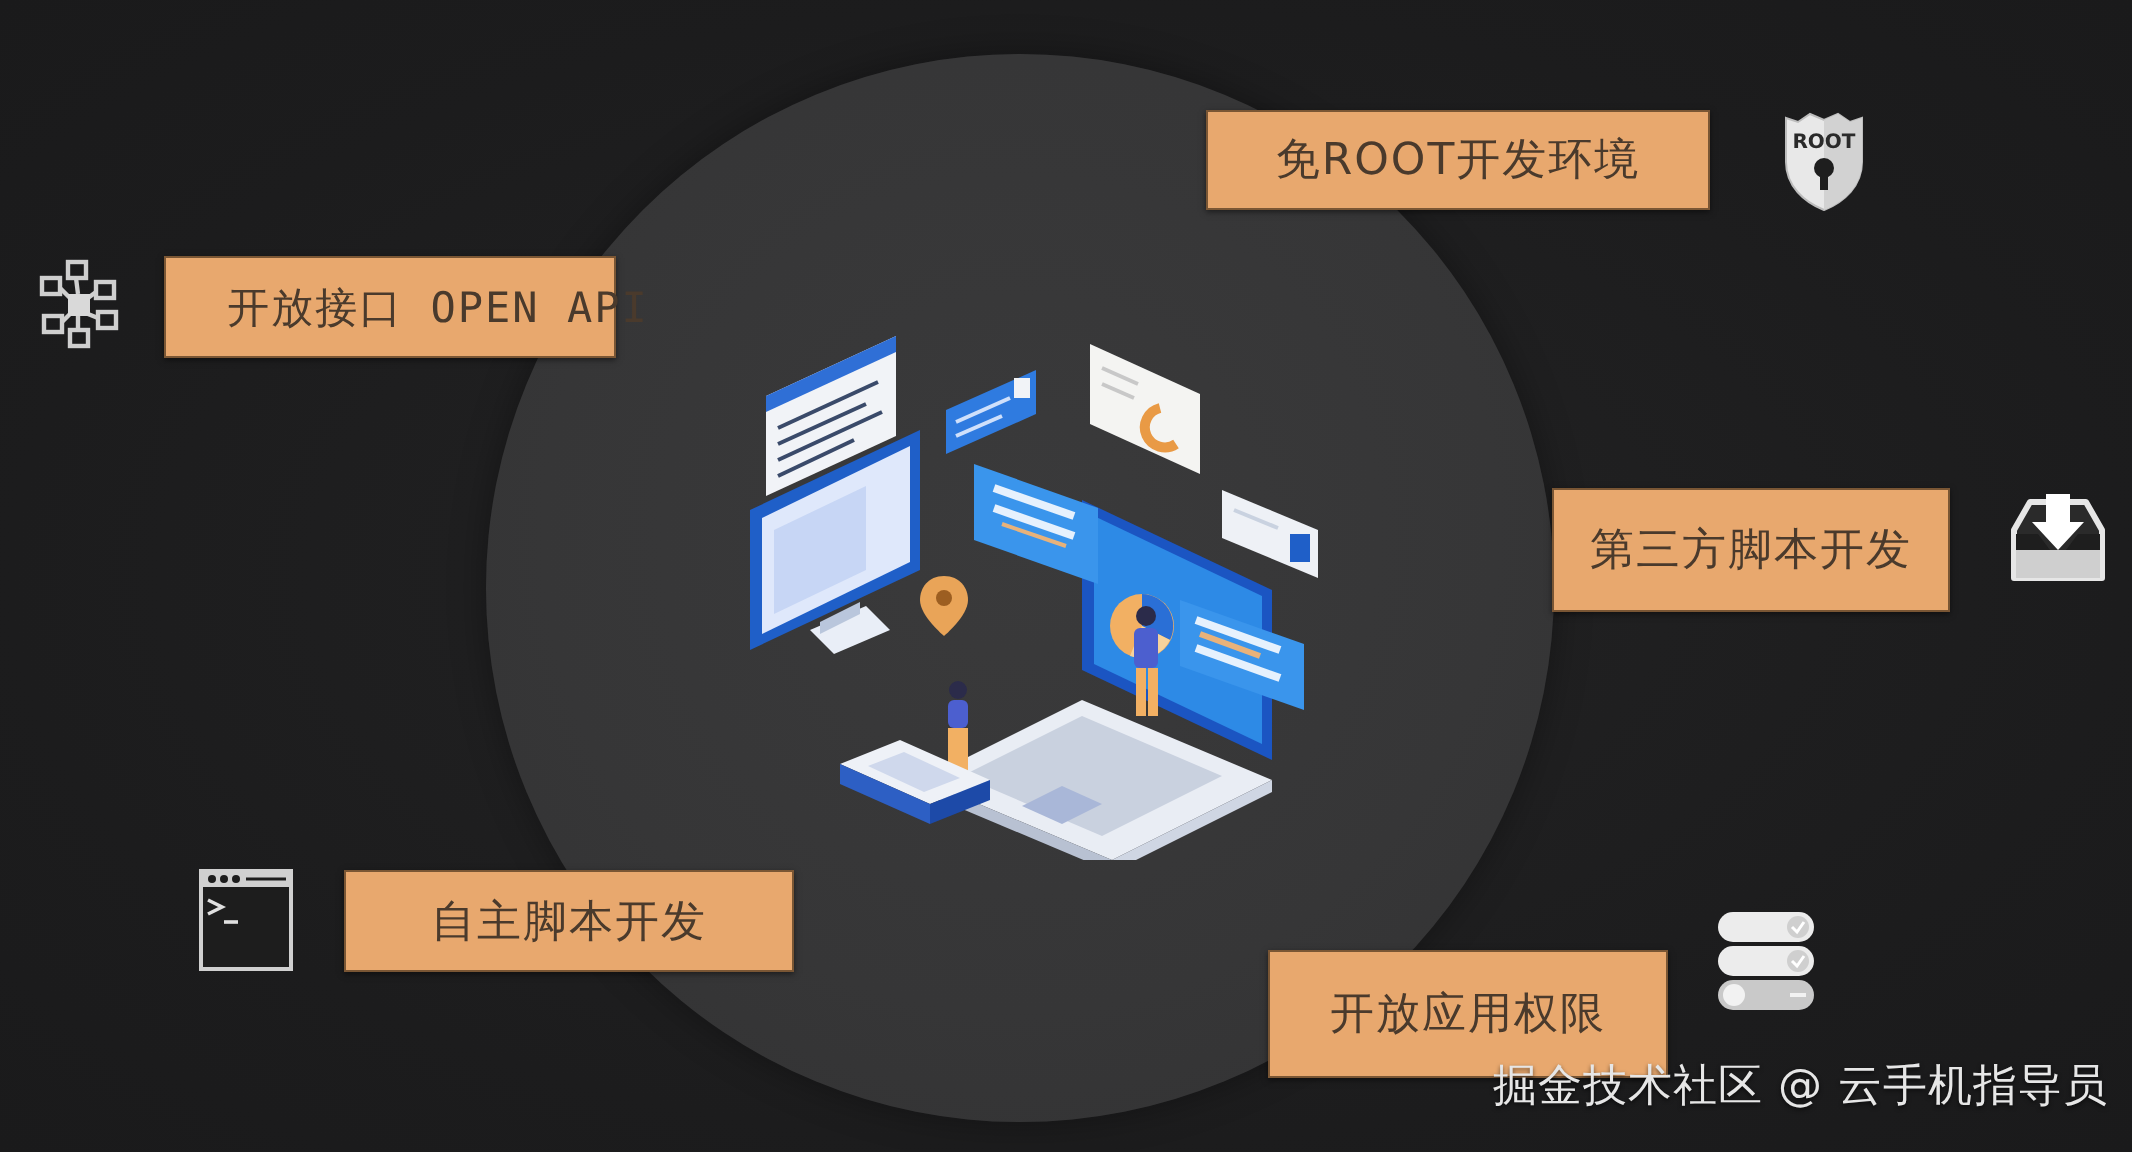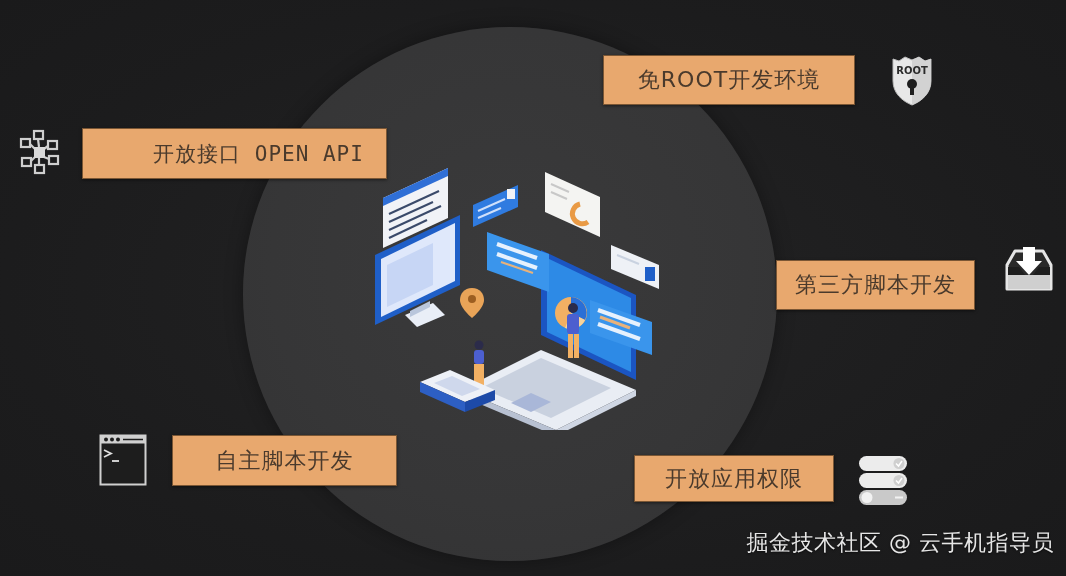--- a/index.html
+++ b/index.html
@@ -158,52 +158,52 @@
     <rect x="17" y="37" width="9" height="8"></rect>
     <line x1="20" y1="11" x2="21" y2="19"></line>
     <line x1="12" y1="16" x2="17" y2="21"></line>
     <line x1="30" y1="18" x2="26" y2="21"></line>
     <line x1="13" y1="33" x2="17" y2="29"></line>
     <line x1="31" y1="31" x2="26" y2="29"></line>
     <line x1="21" y1="37" x2="21" y2="30"></line>
   </g>
   <rect x="16" y="19" width="11" height="11" fill="#d9d9d9"></rect>
 </svg>
-<div class="label mono" style="left:82px;top:128px;width:305px;height:51px;padding-left:48px;">开放接口 OPEN API</div>
+<div class="label mono" style="left:82px;top:128px;width:226px;height:51px;padding-left:48px;">开放接口 OPEN API</div>
 
 <div class="label" style="left:603px;top:55px;width:252px;height:50px;">免ROOT开发环境</div>
 <svg class="icon" style="left:889px;top:55px;" width="46" height="52" viewBox="0 0 46 52">
   <path d="M4 4 L10 6 L16 2 L23 5 L30 2 L36 6 L42 4 L42 26 C 42 38 33 46 23 50 C 13 46 4 38 4 26 Z" fill="#e8e8e8" stroke="#bdbdbd" stroke-width="1"></path>
   <path d="M23 5 L30 2 L36 6 L42 4 L42 26 C 42 38 33 46 23 50 Z" fill="#d2d2d2"></path>
   <text x="23" y="19" text-anchor="middle" font-family="DejaVu Sans, sans-serif" font-weight="bold" font-size="10" fill="#2a2a2a">ROOT</text>
   <circle cx="23" cy="29" r="5" fill="#1e1e1e"></circle>
   <rect x="21" y="31" width="4" height="9" fill="#1e1e1e"></rect>
 </svg>
 
-<div class="label" style="left:776px;top:260px;width:199px;height:50px;">第三方脚本开发</div>
+<div class="label" style="left:776px;top:244px;width:199px;height:62px;">第三方脚本开发</div>
 <svg class="icon" style="left:1005px;top:245px;" width="48" height="48" viewBox="0 0 48 48">
   <path d="M2 20 L10 6 L38 6 L46 20 L46 44 L2 44 Z" fill="#2a2a2a" stroke="#e6e6e6" stroke-width="3" stroke-linejoin="round"></path>
   <rect x="3" y="30" width="42" height="14" fill="#cfcfcf"></rect>
   <path d="M3 22 L14 22 L20 30 L28 30 L34 22 L45 22 L45 30 L3 30 Z" fill="#1e1e1e"></path>
   <path d="M18 2 L30 2 L30 16 L37 16 L24 30 L11 16 L18 16 Z" fill="#ffffff"></path>
 </svg>
 
 <svg class="icon" style="left:99px;top:434px;" width="48" height="52" viewBox="0 0 48 52">
   <rect x="1.5" y="1.5" width="45" height="49" fill="#1d1d1d" stroke="#d0d0d0" stroke-width="2"></rect>
   <rect x="1.5" y="1.5" width="45" height="8" fill="#d0d0d0"></rect>
   <circle cx="7" cy="5.5" r="2" fill="#1d1d1d"></circle>
   <circle cx="13" cy="5.5" r="2" fill="#1d1d1d"></circle>
   <circle cx="19" cy="5.5" r="2" fill="#1d1d1d"></circle>
   <line x1="24" y1="5.5" x2="44" y2="5.5" stroke="#1d1d1d" stroke-width="1.5"></line>
   <polyline points="5,16 12,19.5 5,23" fill="none" stroke="#e0e0e0" stroke-width="1.8"></polyline>
   <line x1="13" y1="27" x2="20" y2="27" stroke="#e0e0e0" stroke-width="1.8"></line>
 </svg>
 <div class="label" style="left:172px;top:435px;width:225px;height:51px;">自主脚本开发</div>
 
-<div class="label" style="left:634px;top:455px;width:200px;height:47px;">开放应用权限</div>
+<div class="label" style="left:634px;top:475px;width:200px;height:64px;">开放应用权限</div>
 <svg class="icon" style="left:858px;top:455px;" width="50" height="52" viewBox="0 0 50 52">
   <rect x="1" y="1" width="48" height="15" rx="7.5" fill="#ececec"></rect>
   <circle cx="41" cy="8.5" r="5.5" fill="#cfcfcf"></circle>
   <polyline points="38,8.5 40.5,11 44,6" fill="none" stroke="#ffffff" stroke-width="1.5"></polyline>
   <rect x="1" y="18" width="48" height="15" rx="7.5" fill="#ececec"></rect>
   <circle cx="41" cy="25.5" r="5.5" fill="#cfcfcf"></circle>
   <polyline points="38,25.5 40.5,28 44,23" fill="none" stroke="#ffffff" stroke-width="1.5"></polyline>
   <rect x="1" y="35" width="48" height="15" rx="7.5" fill="#c9c9c9"></rect>
   <circle cx="9" cy="42.5" r="5.5" fill="#f2f2f2"></circle>
   <line x1="37" y1="42.5" x2="45" y2="42.5" stroke="#f2f2f2" stroke-width="2"></line>

